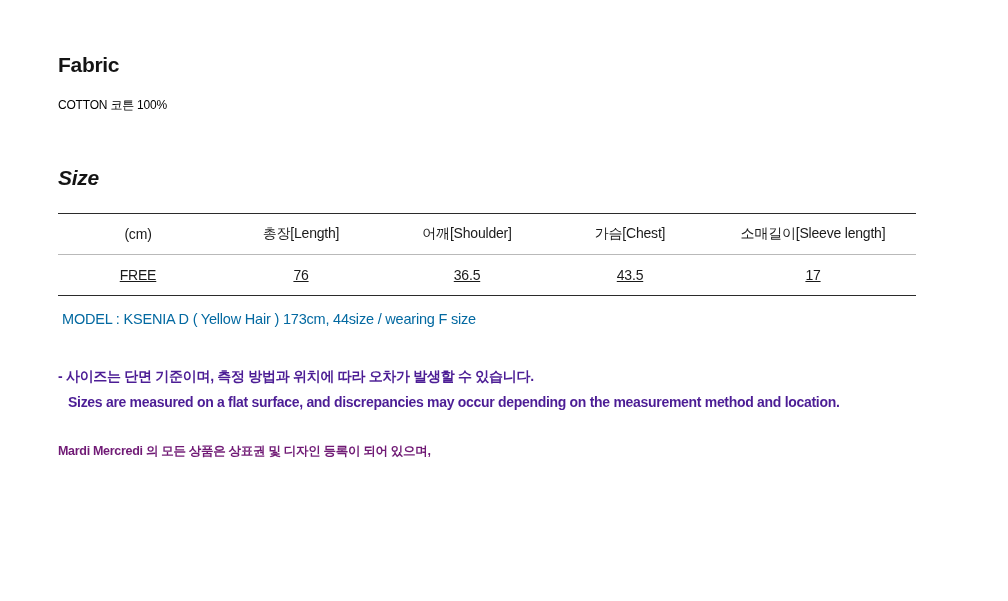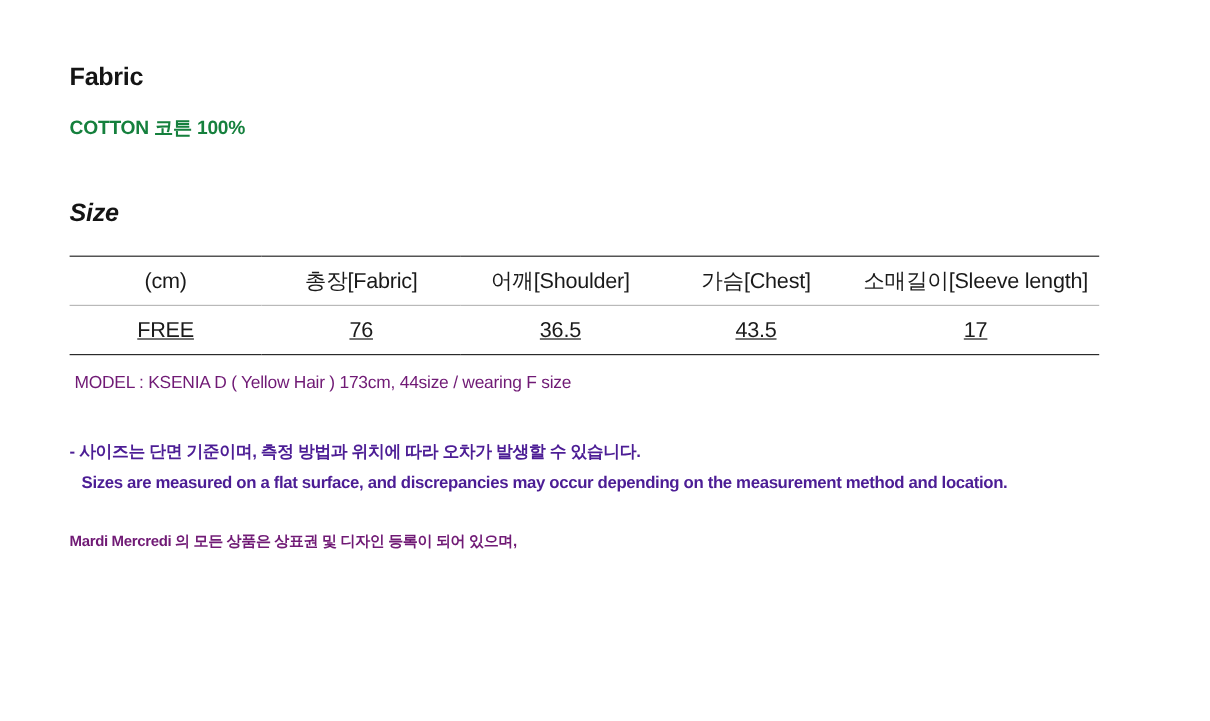--- a/index.html
+++ b/index.html
@@ -27,38 +27,38 @@
     letter-spacing: -0.3px;
     color: #141414;
   }
   #fabric-heading { left: 58px; top: 53px; }
   #size-heading { left: 58px; top: 166px; font-style: italic; }
 
   .fabric-value {
     position: absolute;
     left: 58px;
     top: 97px;
-    font-size: 16px;
-    font-weight: 700;
+    font-size: 12px;
+    font-weight: 400;
     letter-spacing: -0.2px;
-    color: #15803d;
+    color: #000000;
   }
 
   .size-table {
     position: absolute;
     left: 58px;
     top: 213px;
     width: 858px;
     border-collapse: collapse;
     table-layout: fixed;
   }
   .size-table th,
   .size-table td {
     text-align: center;
-    font-size: 18px;
+    font-size: 14px;
     font-weight: 500;
     letter-spacing: -0.2px;
     color: #1a1a1a;
     padding: 0;
     height: 40px;
     vertical-align: middle;
   }
   .size-table thead tr {
     border-top: 1.5px solid #2b2b2b;
     border-bottom: 1px solid #b9b9b9;
@@ -73,21 +73,21 @@
   .size-table col.c3 { width: 160px; }
   .size-table col.c4 { width: 206px; }
 
   .model-note {
     position: absolute;
     left: 62px;
     top: 311px;
     font-size: 14.5px;
     font-weight: 500;
     letter-spacing: -0.2px;
-    color: #701a75;
+    color: #0369a1;
   }
 
   .measure-note {
     position: absolute;
     left: 58px;
     top: 363px;
     font-size: 14px;
     font-weight: 600;
     letter-spacing: -0.3px;
     color: #4c1d95;
@@ -133,21 +133,21 @@
     <colgroup>
       <col class="c0">
         <col class="c1">
         <col class="c2">
         <col class="c3">
         <col class="c4">
     </colgroup>
     <thead>
       <tr>
         <th>(cm)</th>
-        <th>총장[Fabric]</th>
+        <th>총장[Length]</th>
         <th>어깨[Shoulder]</th>
         <th>가슴[Chest]</th>
         <th>소매길이[Sleeve length]</th>
       </tr>
     </thead>
     <tbody>
       <tr>
         <td>FREE</td>
         <td>76</td>
         <td>36.5</td>

